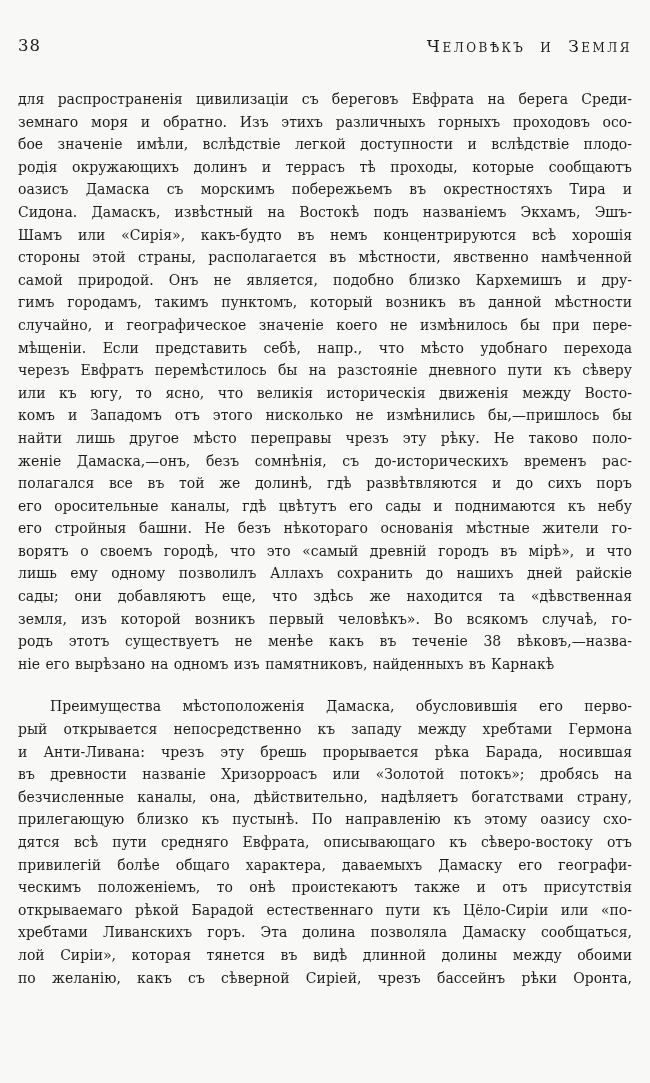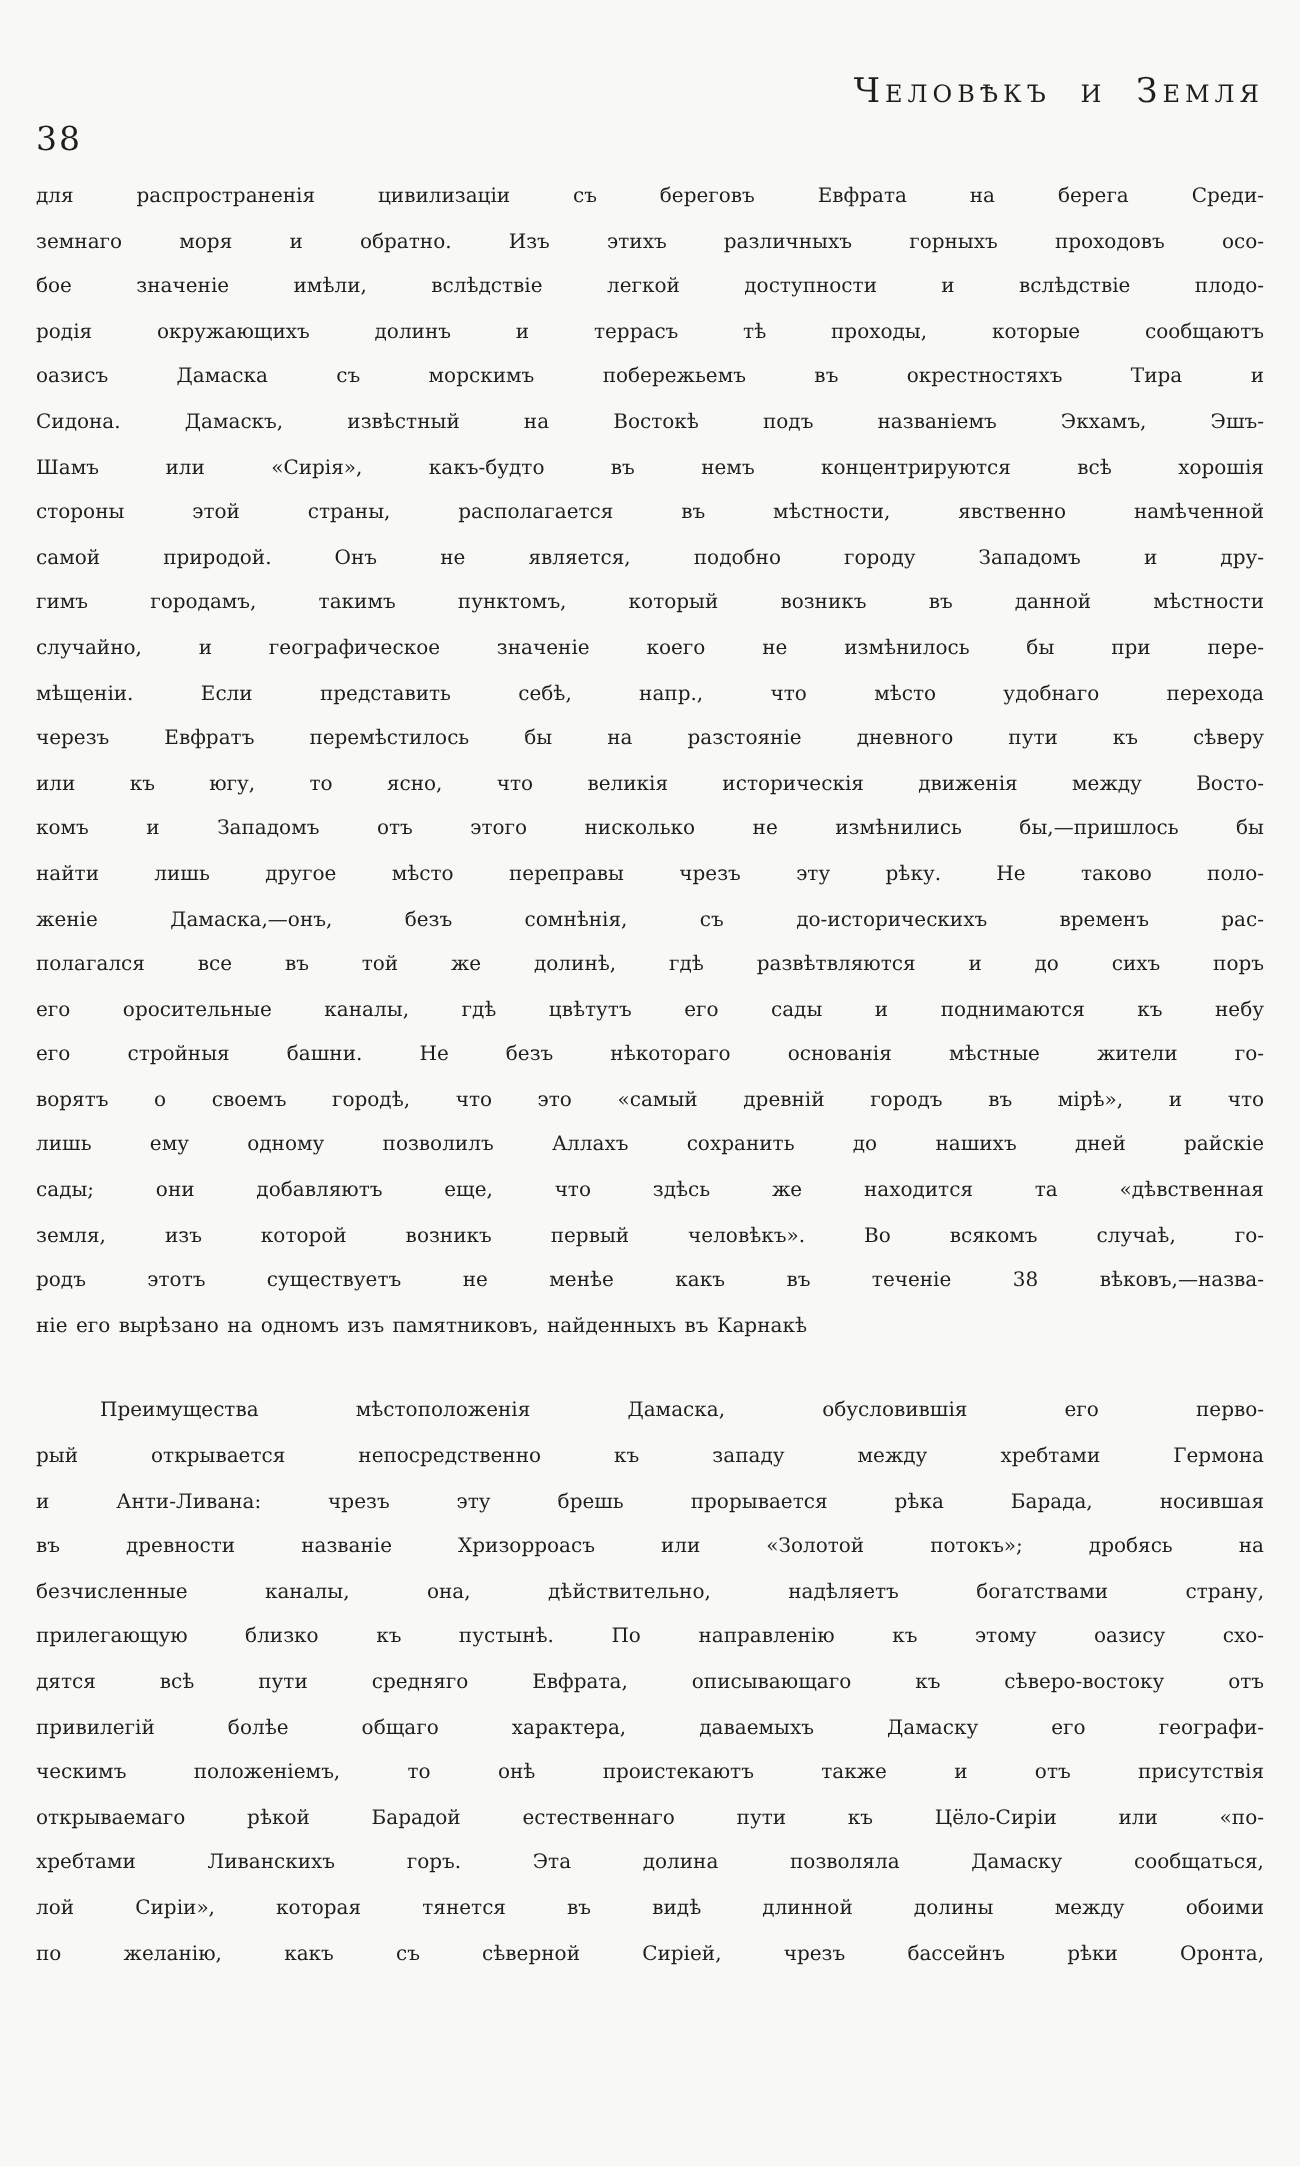--- a/index.html
+++ b/index.html
@@ -25,33 +25,32 @@
     position: relative;
     height: 22px;
     margin-top: 36px;
   }
   .page-number {
     position: absolute;
     left: 0;
     top: 0;
     font-size: 16.5px;
     letter-spacing: 1px;
-    margin-top: 24px;
   }
   .running-title {
     display: block;
     text-align: right;
     font-size: 17px;
     font-variant: small-caps;
     letter-spacing: 2.5px;
     word-spacing: 7px;
   }
   .body-text {
     margin-top: 30px;
-    font-size: 10px;
+    font-size: 14px;
     line-height: 22.6px;
   }
   .paragraph {
     margin: 0;
     padding: 0;
   }
   .line {
     text-align: justify;
     text-align-last: justify;
     white-space: normal;
@@ -76,21 +75,21 @@
   <div class="body-text">
       <div class="paragraph no-justify-last">
         <div class="line">для распространенія цивилизаціи съ береговъ Евфрата на берега Среди-</div>
         <div class="line">земнаго моря и обратно. Изъ этихъ различныхъ горныхъ проходовъ осо-</div>
         <div class="line">бое значеніе имѣли, вслѣдствіе легкой доступности и вслѣдствіе плодо-</div>
         <div class="line">родія окружающихъ долинъ и террасъ тѣ проходы, которые сообщаютъ</div>
         <div class="line">оазисъ Дамаска съ морскимъ побережьемъ въ окрестностяхъ Тира и</div>
         <div class="line">Сидона. Дамаскъ, извѣстный на Востокѣ подъ названіемъ Экхамъ, Эшъ-</div>
         <div class="line">Шамъ или «Сирія», какъ-будто въ немъ концентрируются всѣ хорошія</div>
         <div class="line">стороны этой страны, располагается въ мѣстности, явственно намѣченной</div>
-        <div class="line">самой природой. Онъ не является, подобно городу Западомъ и дру-</div>
+        <div class="line">самой природой. Онъ не является, подобно близко Кархемишъ и дру-</div>
         <div class="line">гимъ городамъ, такимъ пунктомъ, который возникъ въ данной мѣстности</div>
         <div class="line">случайно, и географическое значеніе коего не измѣнилось бы при пере-</div>
         <div class="line">мѣщеніи. Если представить себѣ, напр., что мѣсто удобнаго перехода</div>
         <div class="line">черезъ Евфратъ перемѣстилось бы на разстояніе дневного пути къ сѣверу</div>
         <div class="line">или къ югу, то ясно, что великія историческія движенія между Восто-</div>
         <div class="line">комъ и Западомъ отъ этого нисколько не измѣнились бы,—пришлось бы</div>
         <div class="line">найти лишь другое мѣсто переправы чрезъ эту рѣку. Не таково поло-</div>
         <div class="line">женіе Дамаска,—онъ, безъ сомнѣнія, съ до-историческихъ временъ рас-</div>
         <div class="line">полагался все въ той же долинѣ, гдѣ развѣтвляются и до сихъ поръ</div>
         <div class="line">его оросительные каналы, гдѣ цвѣтутъ его сады и поднимаются къ небу</div>

